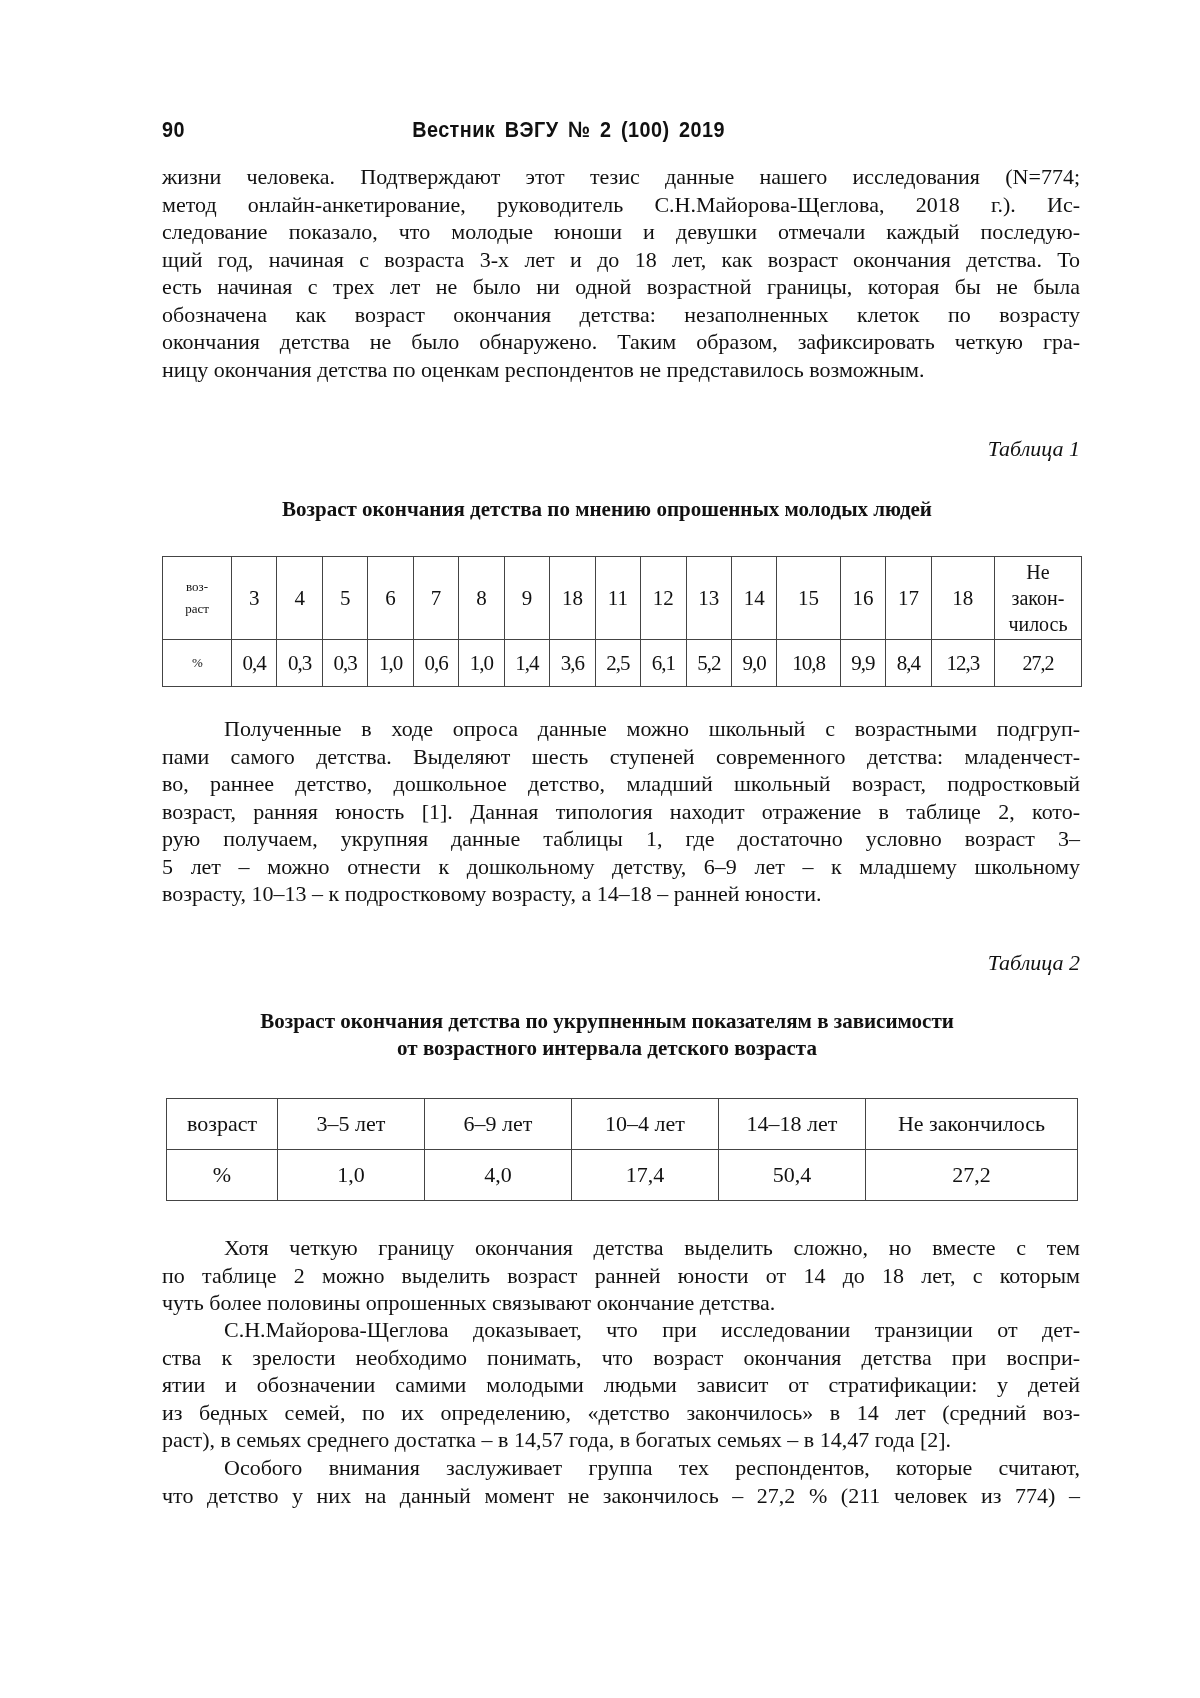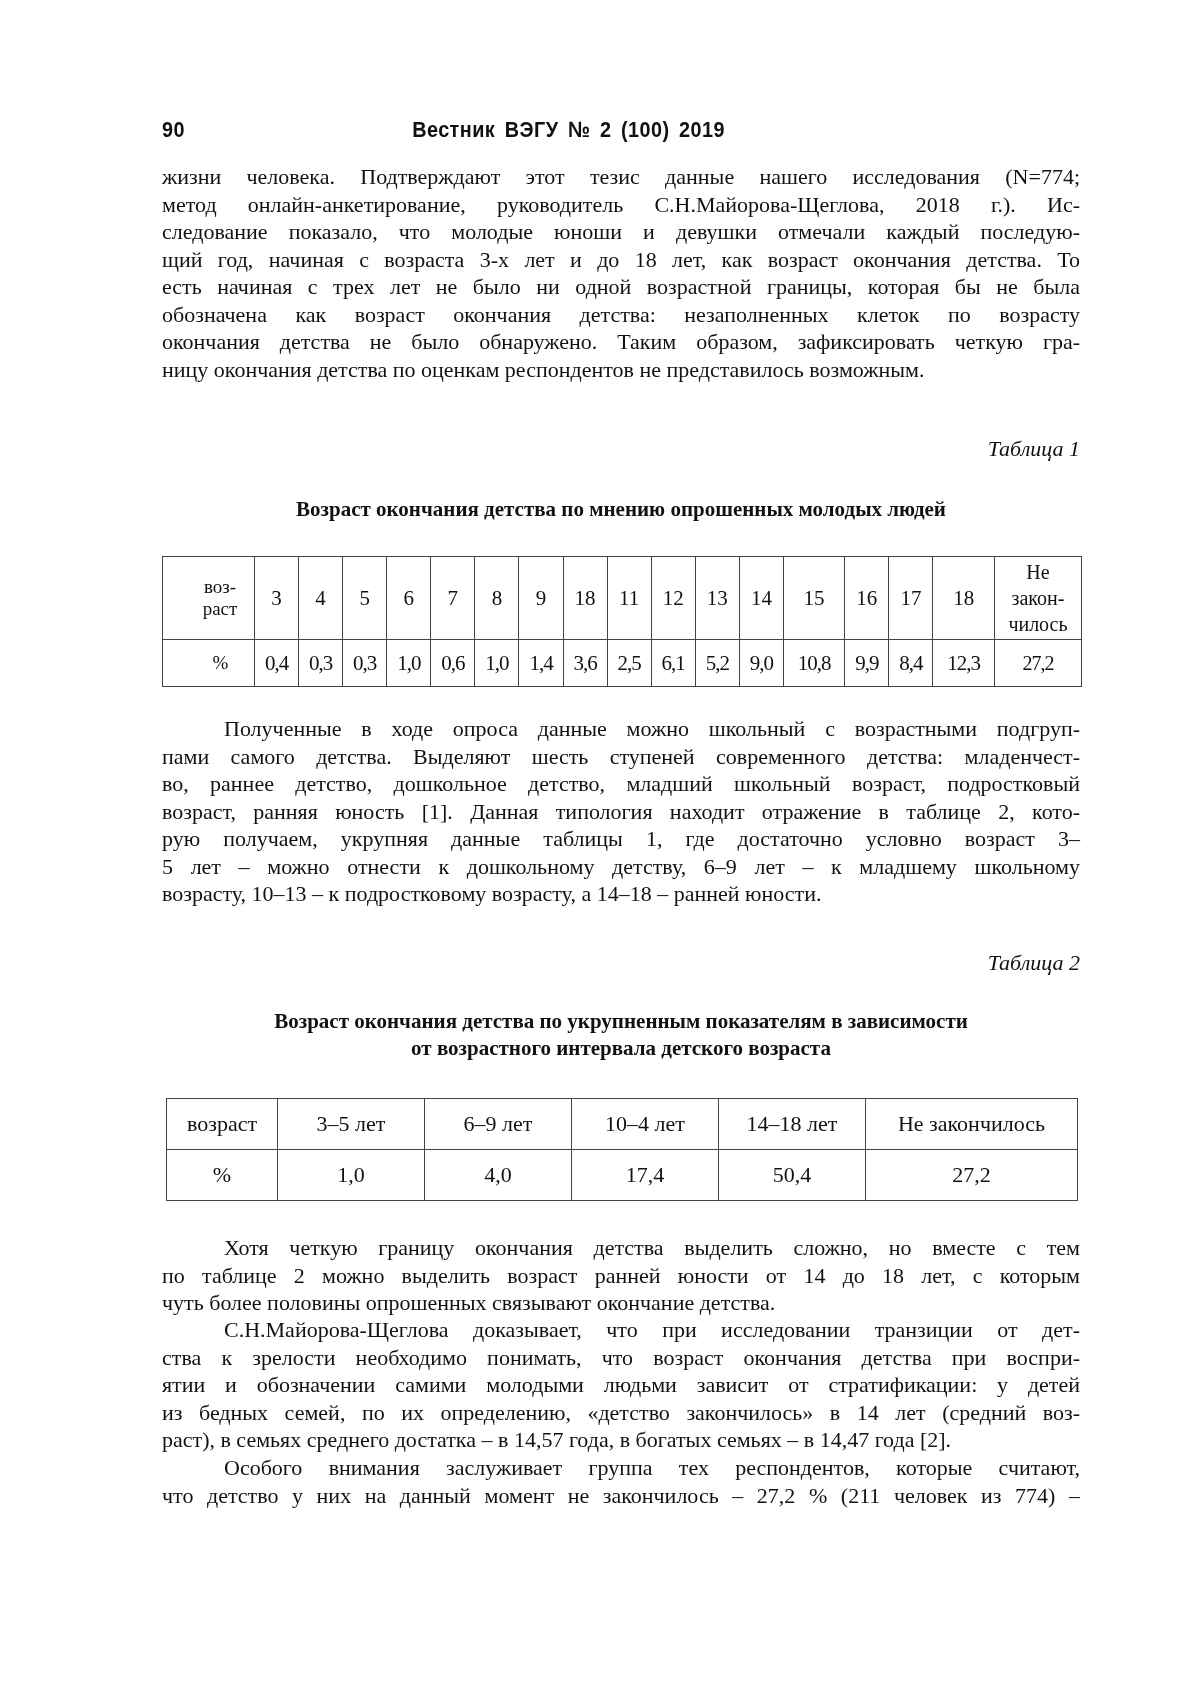--- a/index.html
+++ b/index.html
@@ -8,28 +8,28 @@
   .header { position: absolute; top: 117px; left: 162px; width: 918px; height: 30px;
             font-family: "Liberation Sans", "DejaVu Sans", sans-serif; font-weight: bold;
             font-size: 22px; letter-spacing: 0.5px; transform: scaleX(0.9); transform-origin: left; }
   .header .pagenum { position: absolute; left: 0; top: 0; }
   .header .journal { position: absolute; left: 278px; top: 0; word-spacing: 4px; }
   .body-text { position: absolute; left: 162px; width: 918px; font-size: 22px; line-height: 27.5px;
                text-align: justify; }
   .line { display: block; text-align: justify; text-align-last: justify; white-space: nowrap; }
   .line.last { text-align-last: left; }
   .table-label { position: absolute; right: 120px; font-style: italic; font-size: 22px; }
-  .table-title { position: absolute; left: 162px; width: 918px; text-align: center;
+  .table-title { position: absolute; left: 148px; width: 918px; text-align: center;
                  font-weight: bold; font-size: 21px; line-height: 27px; }
   table { position: absolute; border-collapse: collapse; font-size: 21px; }
   table td { border: 1.5px solid #444; text-align: center; vertical-align: middle; padding: 0; }
   #t1 { left: 162px; top: 556px; width: 920px; }
   #t1 td { height: 82px; }
   #t1 tr.vals td { height: 46px; letter-spacing: -1px; }
-  #t1 td.first { width: 68px; font-size: 19px; line-height: 22px; padding-left: 23px; }
+  #t1 td.first { width: 68px; font-size: 13px; line-height: 22px; }
   #t1 td.last { width: 86px; font-size: 20px; line-height: 26px; }
   #t2 { left: 166px; top: 1098px; width: 912px; font-size: 22px; }
   #t2 td { height: 50px; margin-left: 40px; }
 </style>
 </head>
 <body>
 
 <div class="header">
   <span class="pagenum">90</span>
   <span class="journal">Вестник ВЭГУ № 2 (100) 2019</span>

